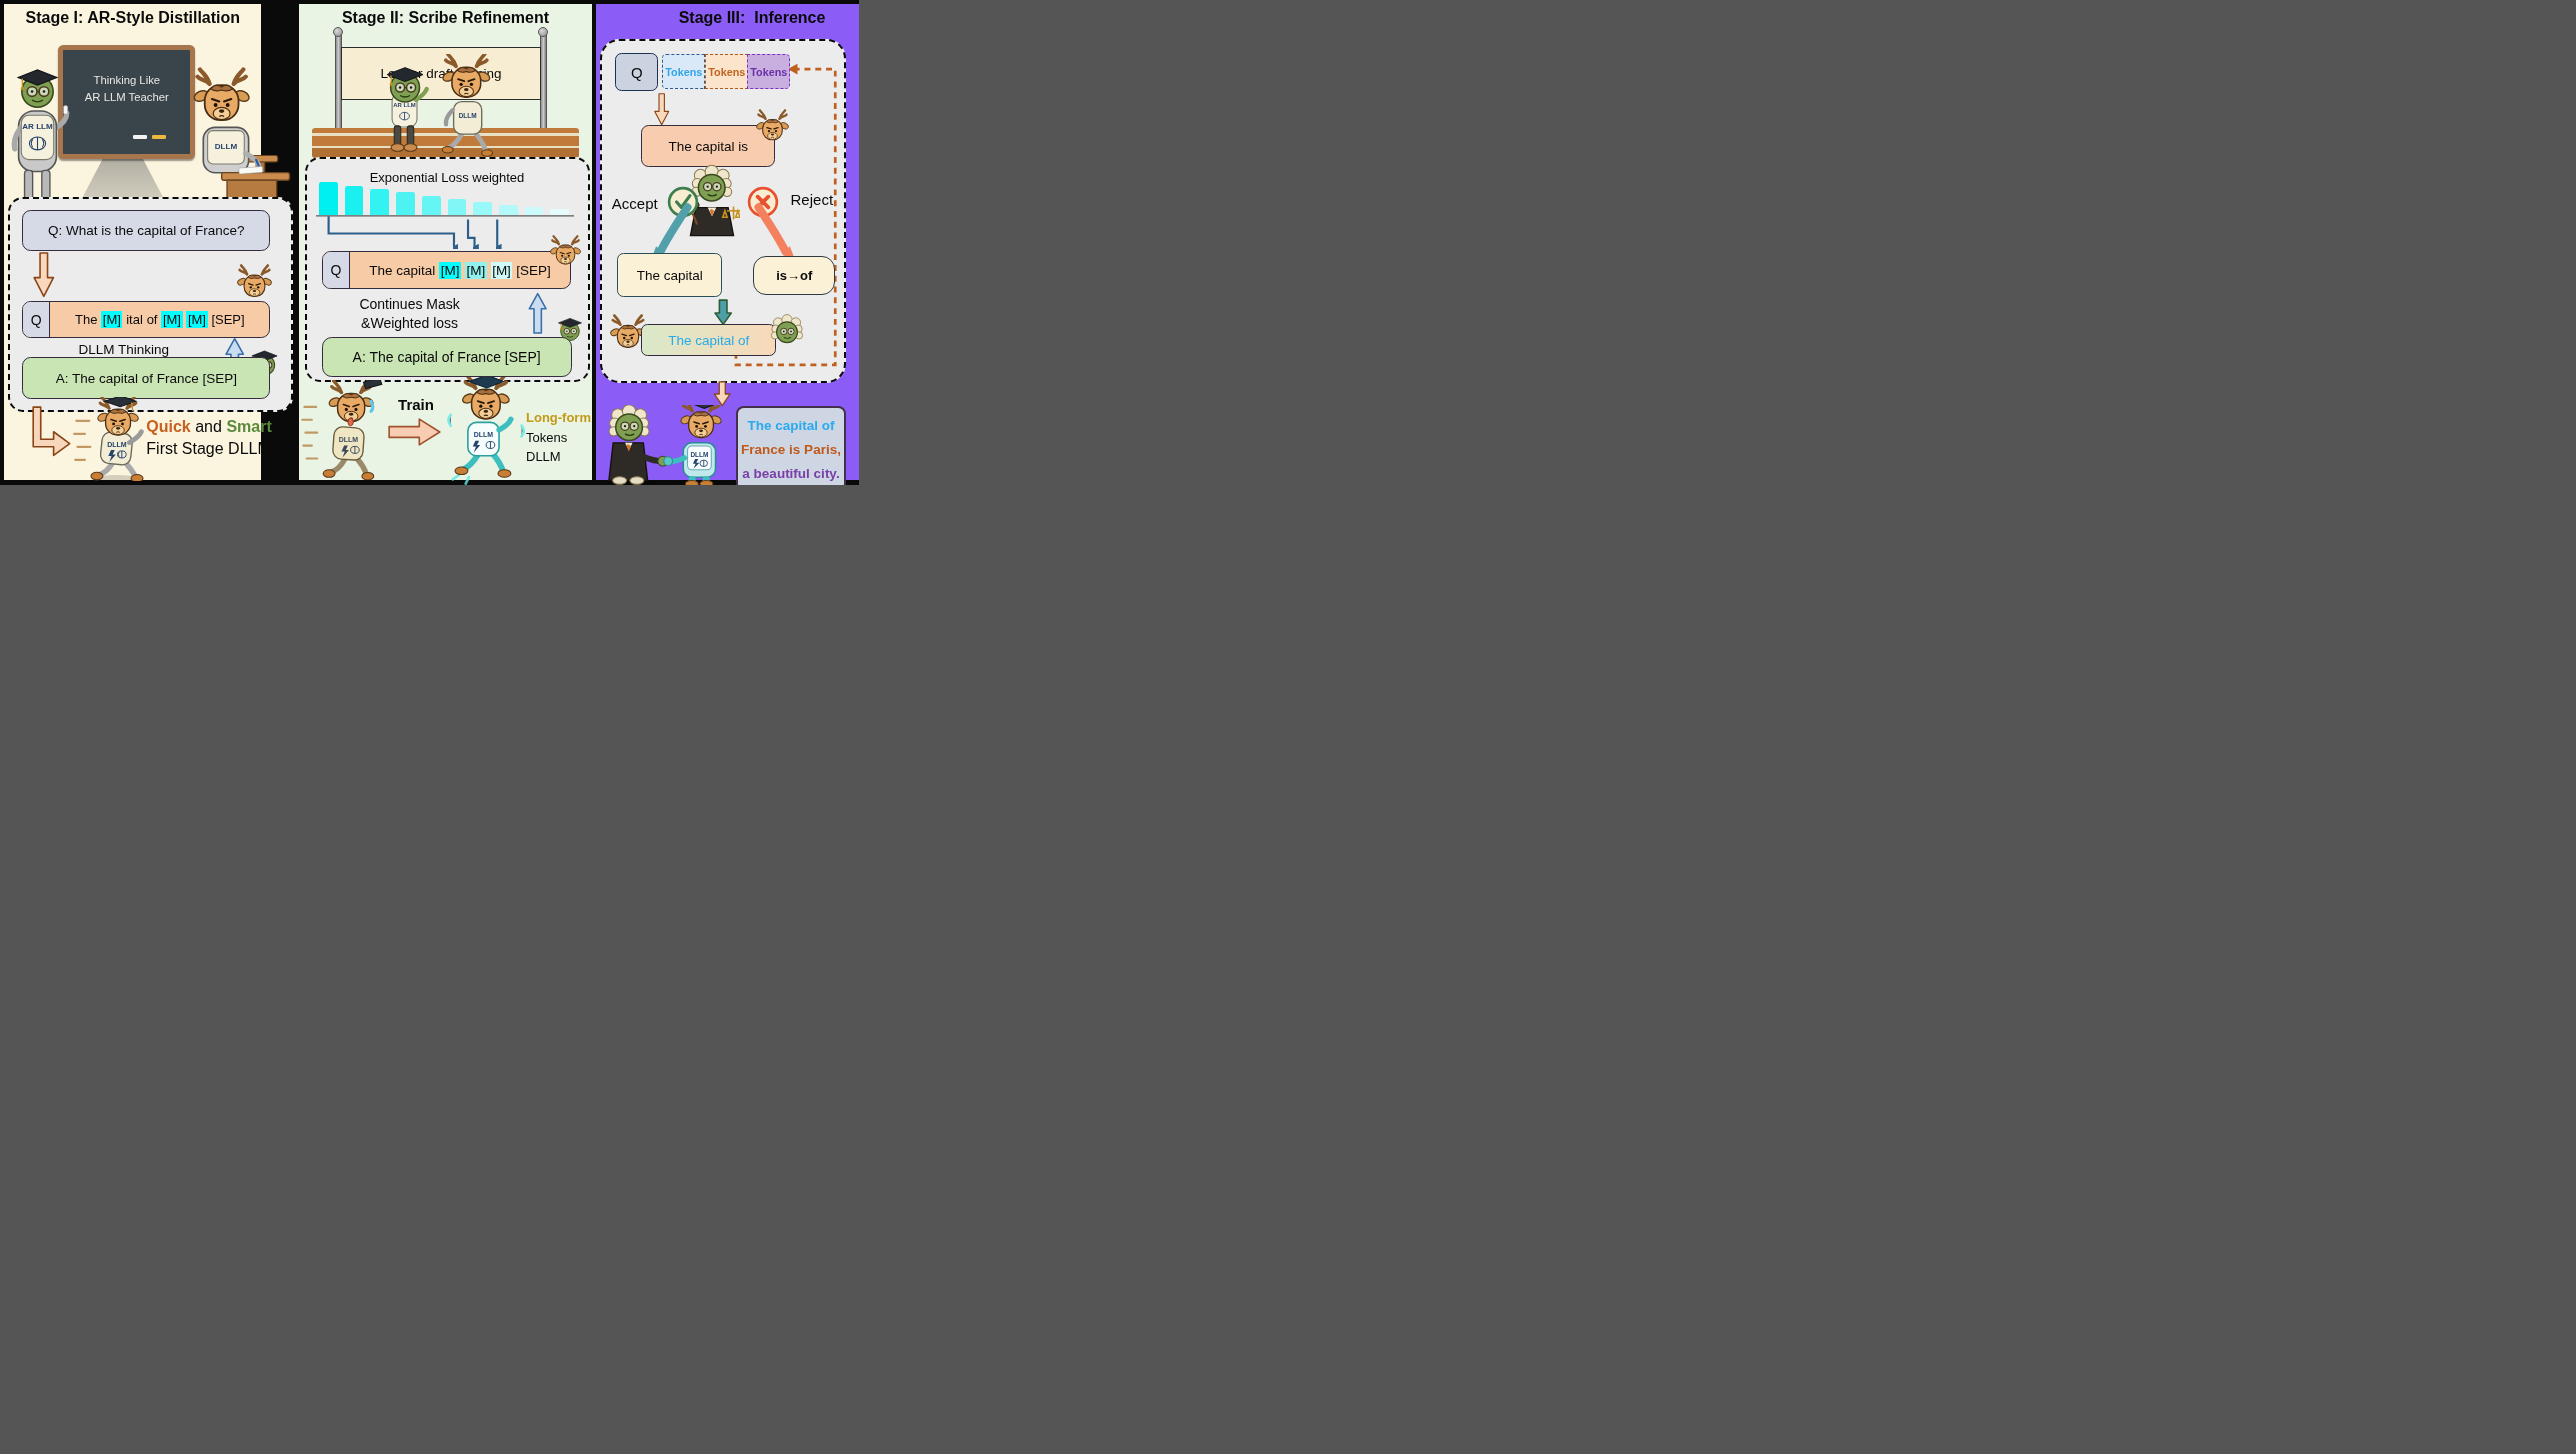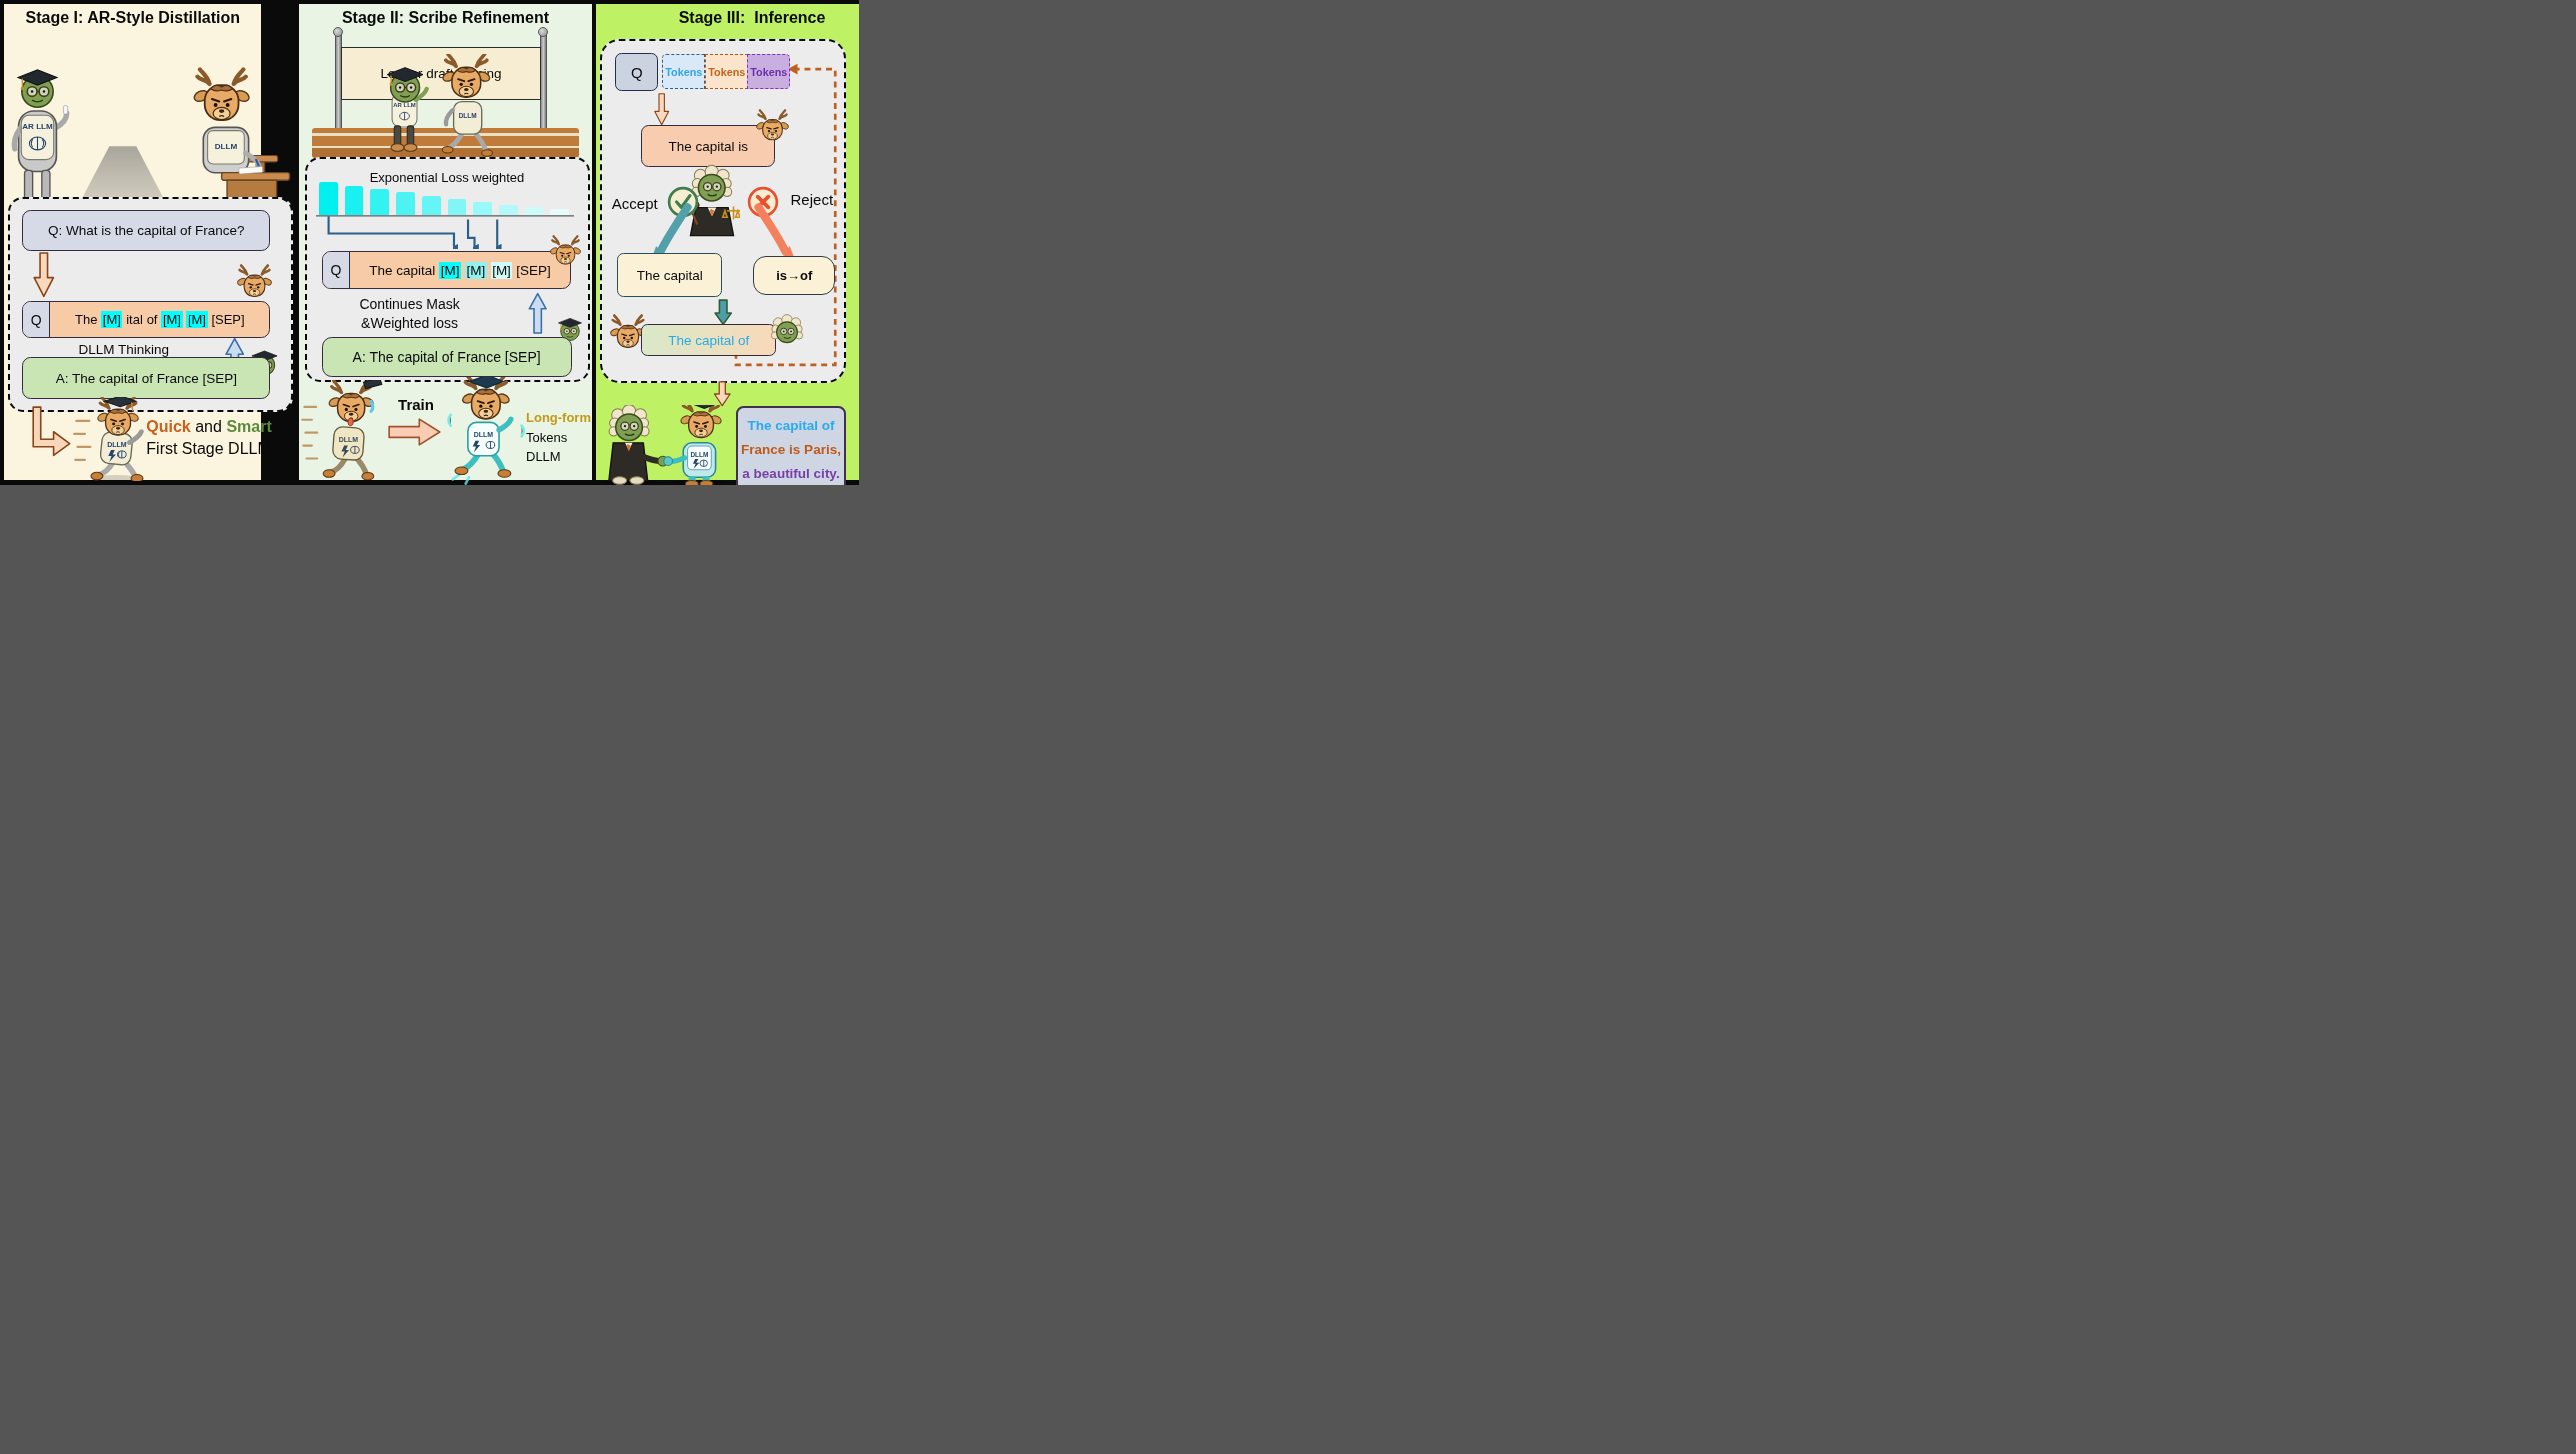--- a/index.html
+++ b/index.html
@@ -1,20 +1,20 @@
 <!DOCTYPE html>
 <html style="font-size:8.6px"><head>
 <meta charset="utf-8">
 <style>
   html,body{margin:0;padding:0;background:#555;font-family:"Liberation Sans",sans-serif;}
   .canvas{position:relative;width:859px;height:485px;background:#0a0a0a;overflow:hidden;}
   .panel{position:absolute;top:4.3px;height:476px;}
   .p1{left:4.3px;width:257px;background:#FBF4DE;}
   .p2{left:299px;width:293px;background:#E9F4E5;}
-  .p3{left:596px;width:312px;background:#bef264;}
+  .p3{left:596px;width:312px;background:#8b5cf6;}
   .ptitle{position:absolute;top:4.3px;left:0;width:100%;text-align:center;font-size:16px;font-weight:bold;color:#0a0a0a;white-space:pre;}
   .dashbox{position:absolute;background:#ECECEC;border:2.7px dashed #0a0a0a;border-radius:15px;}
   .rbox{position:absolute;border:1.6px solid #352B3F;border-radius:8.6px;display:flex;align-items:center;justify-content:center;font-size:13.5px;color:#0a0a0a;text-align:center;}
   .qwrap{position:absolute;border:1.6px solid #352B3F;border-radius:8.6px;display:flex;overflow:hidden;background:#F6CBA6;}
   .qseg{background:#D5DAE6;border-right:1.1px solid #352B3F;display:flex;align-items:center;justify-content:center;font-size:14px;color:#0a0a0a;flex:0 0 26px;}
   .tokline{flex:1;display:flex;align-items:center;justify-content:center;gap:3.8px;font-size:13px;color:#0a0a0a;white-space:nowrap;}
   .tk{display:inline-block;}
   .tk.mask{padding:1.1px 1.6px;}
   .note{position:absolute;text-align:center;font-size:13.5px;color:#0a0a0a;line-height:17.3px;}
   .board{position:absolute;background:#39444B;border:5.4px solid #A8764C;border-radius:5.4px;box-shadow:0 1.1px 1.6px rgba(0,0,0,.4);}
@@ -88,20 +88,26 @@
       </marker>
 </defs>
 </svg>
 
 <div class="canvas">
 
   <section class="panel p1">
     <div class="ptitle">Stage I: AR-Style Distillation</div>
 
     <div class="beam" style="left:51px;top:142px;width:135px;height:103px;"></div>
+    <div class="board" style="left:54px;top:41px;width:127px;height:104px;">
+      <div class="boardtxt" style="top:21.6px;">Thinking Like</div>
+      <div class="boardtxt" style="top:39px;">AR LLM Teacher</div>
+      <div class="chalk1" style="left:70px;top:85px;"></div>
+      <div class="chalk2" style="left:89px;top:85px;"></div>
+    </div>
     <svg class="iconsvg" style="left:0px;top:54px;" width="67" height="173" viewBox="0 0 124 320">
       <ellipse cx="62" cy="310" rx="46" ry="7" fill="rgba(0,0,0,.12)"></ellipse>
       <path d="M94,130 Q116,118 116,102" stroke="#A9A9A9" stroke-width="10" fill="none" stroke-linecap="round"></path>
       <rect x="110" y="88" width="8" height="16" rx="3" fill="#F5F5F5" stroke="#888"></rect>
       <rect x="27" y="98" width="70" height="112" rx="28" fill="#C9C9C9" stroke="#555" stroke-width="3"></rect>
       <path d="M30,130 Q16,150 20,168" stroke="#A9A9A9" stroke-width="10" fill="none" stroke-linecap="round"></path>
       <rect x="32" y="106" width="60" height="82" rx="14" fill="#F6F1DC" stroke="#7A7A6A" stroke-width="2"></rect>
       <text x="62" y="132" font-size="15" font-weight="bold" fill="#26436B" text-anchor="middle">AR LLM</text>
       <g stroke="#26436B" fill="none" stroke-width="2">
         <ellipse cx="62" cy="158" rx="15" ry="12"></ellipse>

